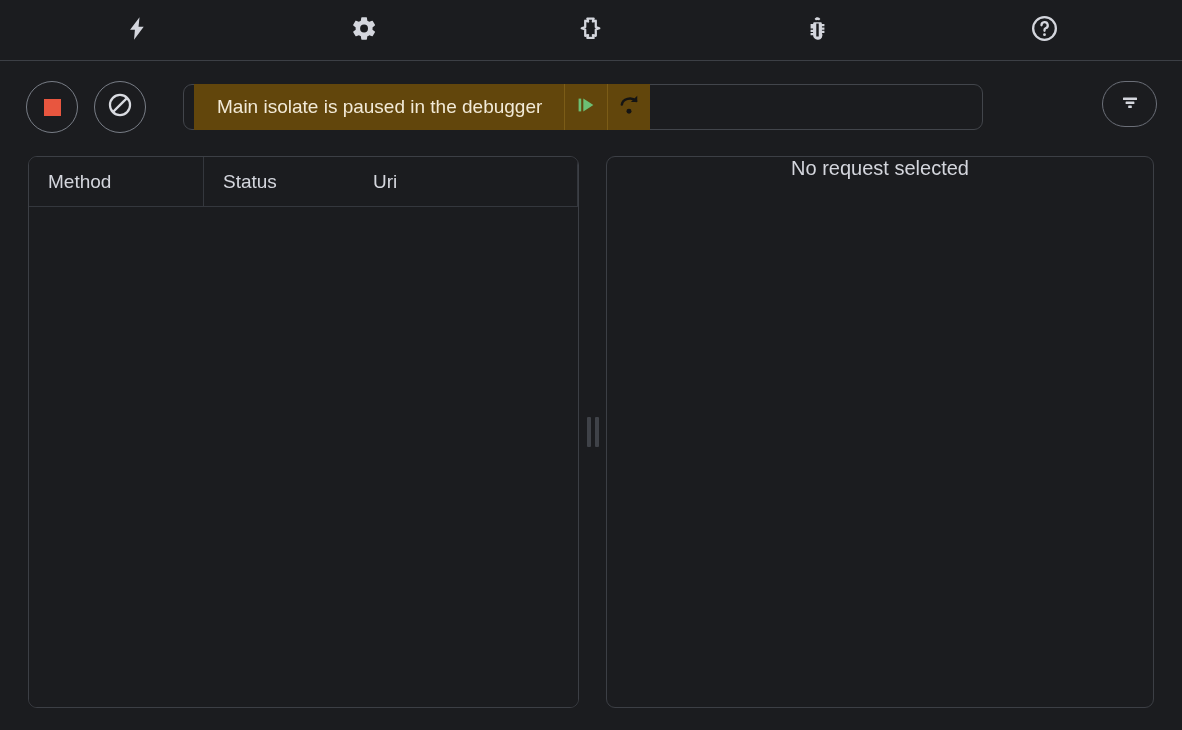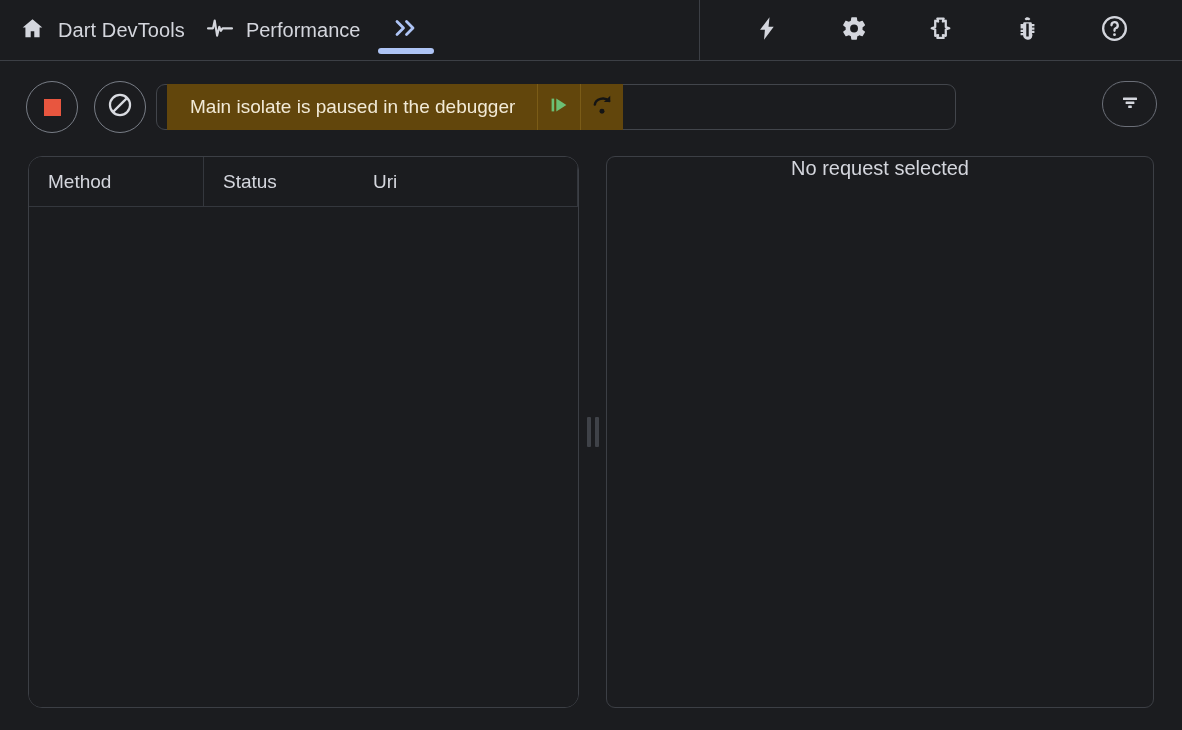--- a/index.html
+++ b/index.html
@@ -137,21 +137,21 @@
   }
 
   .stop-square {
     width: 17px;
     height: 17px;
     background: #e8563f;
   }
 
   .search-wrap {
     position: relative;
-    margin-left: 10px;
+    margin-left: 37px;
     width: 800px;
     height: 46px;
     flex: 0 0 auto;
   }
 
   .search-field {
     position: absolute;
     left: 0; top: 0;
     width: 800px;
     height: 46px;
@@ -226,21 +226,20 @@
     border-radius: 9px;
     background: #1b1c1f;
     overflow: hidden;
   }
 
   .left-panel {
     left: 28px;
     top: 3px;
     width: 551px;
     height: 552px;
-    border-radius: 14px;
   }
 
   .table-header {
     display: flex;
     height: 50px;
     background: #1b1c1f;
     border-bottom: 1px solid #34373d;
   }
   .th {
     display: flex;
@@ -299,50 +298,20 @@
     border-radius: 1px;
   }
 </style>
 </head>
 <body>
 
 <div id="app">
 
   <div class="header">
 
-    <div class="header-left">
-
-      <div class="brand">
-        <span class="ico">
-          <svg width="25" height="25" viewBox="0 0 24 24">
-            <path fill="#d4d6dd" d="M12 3.2 2.6 11.1h2.6v9.2h5.1v-5.6h3.4v5.6h5.1v-9.2h2.6z"></path>
-          </svg>
-        </span>
-        <span class="brand-label">Dart DevTools</span>
-      </div>
-
-      <div class="tab">
-        <span class="ico">
-          <svg width="26" height="22" viewBox="0 0 26 22">
-            <path fill="none" stroke="#d4d6dd" stroke-width="2.1" stroke-linejoin="round" stroke-linecap="round" d="M1 11.4h5.0l1.7-7.9 2.4 15.2 2.2-9.0 1.6 4.1 1.6-2.4H25"></path>
-          </svg>
-        </span>
-        <span class="tab-label">Performance</span>
-      </div>
-
-      <div class="tab-more">
-        <span class="ico">
-          <svg width="28" height="22" viewBox="0 0 28 22">
-            <path fill="none" stroke="#aec4f5" stroke-width="2.8" stroke-linecap="round" stroke-linejoin="round" d="M5 4.5 11.5 11 5 17.5M14.5 4.5 21 11l-6.5 6.5"></path>
-          </svg>
-        </span>
-        <span class="tab-indicator"></span>
-      </div>
-
-    </div>
 
     <div class="header-right">
 
       <div class="icon-btn">
         <span class="ico">
           <svg width="27" height="27" viewBox="0 0 24 24">
             <path fill="#d4d6dd" d="M13.8 2 5.4 13.1h4.3L8.9 22l8.6-11.5h-4.6z"></path>
           </svg>
         </span>
       </div>

